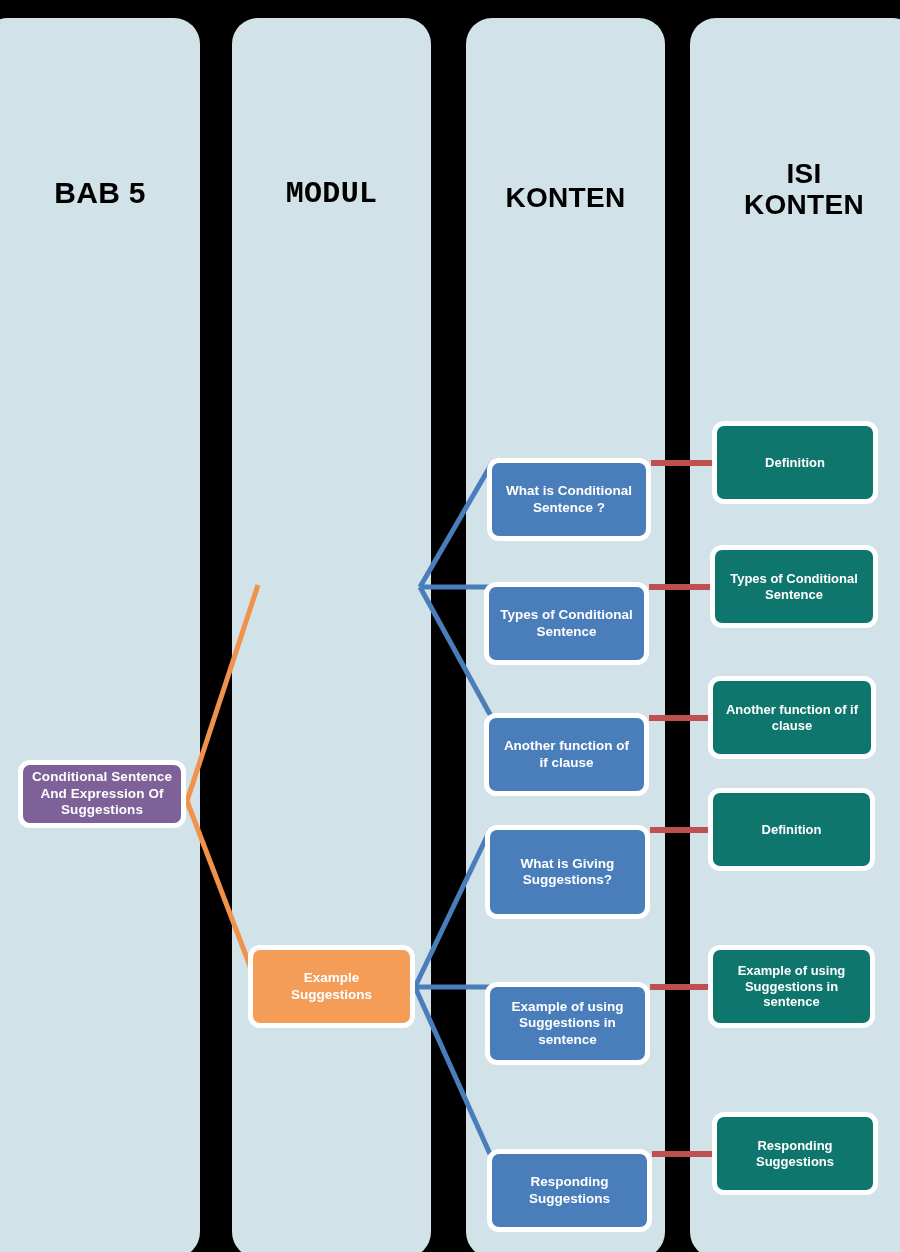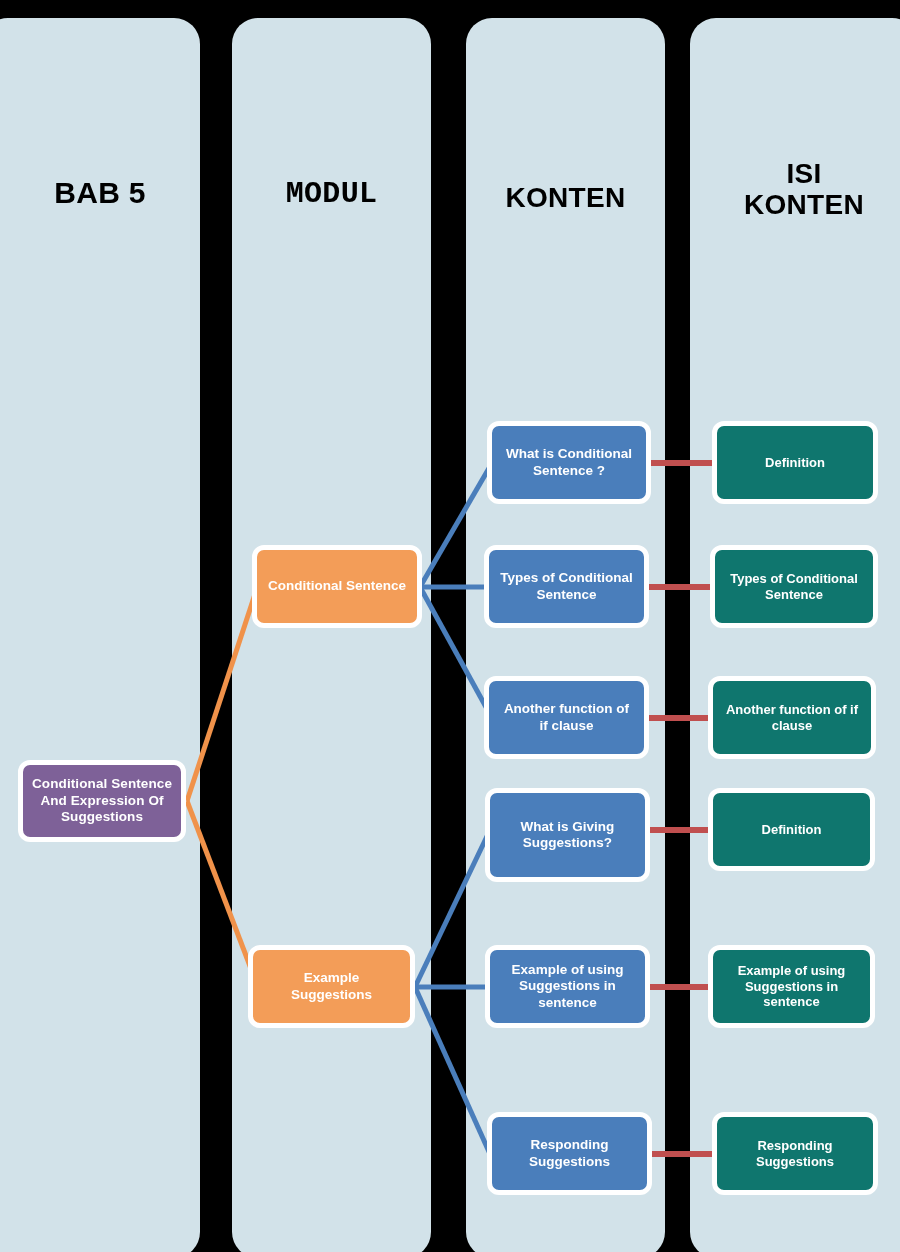--- a/index.html
+++ b/index.html
@@ -81,20 +81,21 @@
     font-size: 13.5px;
     letter-spacing: 0.1px;
   }
   .node-module {
     background: #f39d58;
     font-size: 13.5px;
   }
   .node-content {
     background: #4a7ebb;
     font-size: 13.5px;
+    margin-top: 37px;
   }
   .node-detail {
     background: #0f766e;
     font-size: 13px;
   }
 </style>
 </head>
 <body>
 
 <div id="stage">
@@ -140,23 +141,22 @@
     <g>
       <path d="M 651 451 L 722 451" stroke="#c04f4f" stroke-width="6" fill="none"></path>
       <path d="M 649 575 L 718 575" stroke="#c04f4f" stroke-width="6" fill="none"></path>
       <path d="M 649 706 L 716 706" stroke="#c04f4f" stroke-width="6" fill="none"></path>
       <path d="M 650 818 L 718 818" stroke="#c04f4f" stroke-width="6" fill="none"></path>
       <path d="M 650 975 L 716 975" stroke="#c04f4f" stroke-width="6" fill="none"></path>
       <path d="M 652 1142 L 720 1142" stroke="#c04f4f" stroke-width="6" fill="none"></path>
     </g>
   </svg>
 
-  <div class="node node-root" style="left:18px; top:748px; width:168px; height:82px;">Conditional Sentence And Expression Of Suggestions</div>
+  <div class="node node-root" style="left:18px; top:748px; width:168px; height:68px;">Conditional Sentence And Expression Of Suggestions</div>
 
-  <div class="node node-module" style="left:252px; top:533px; width:170px; height:83px;">Conditional Sentence</div>
 
   <div class="node node-module" style="left:248px; top:933px; width:167px; height:83px;">Example Suggestions</div>
 
   <div class="node node-content" style="left:487px; top:409px; width:164px; height:83px;">What is Conditional Sentence ?</div>
 
   <div class="node node-content" style="left:484px; top:533px; width:165px; height:83px;">Types of Conditional Sentence</div>
 
   <div class="node node-content" style="left:484px; top:664px; width:165px; height:83px;">Another function of if clause</div>
 
   <div class="node node-content" style="left:485px; top:776px; width:165px; height:94px;">What is Giving Suggestions?</div>

